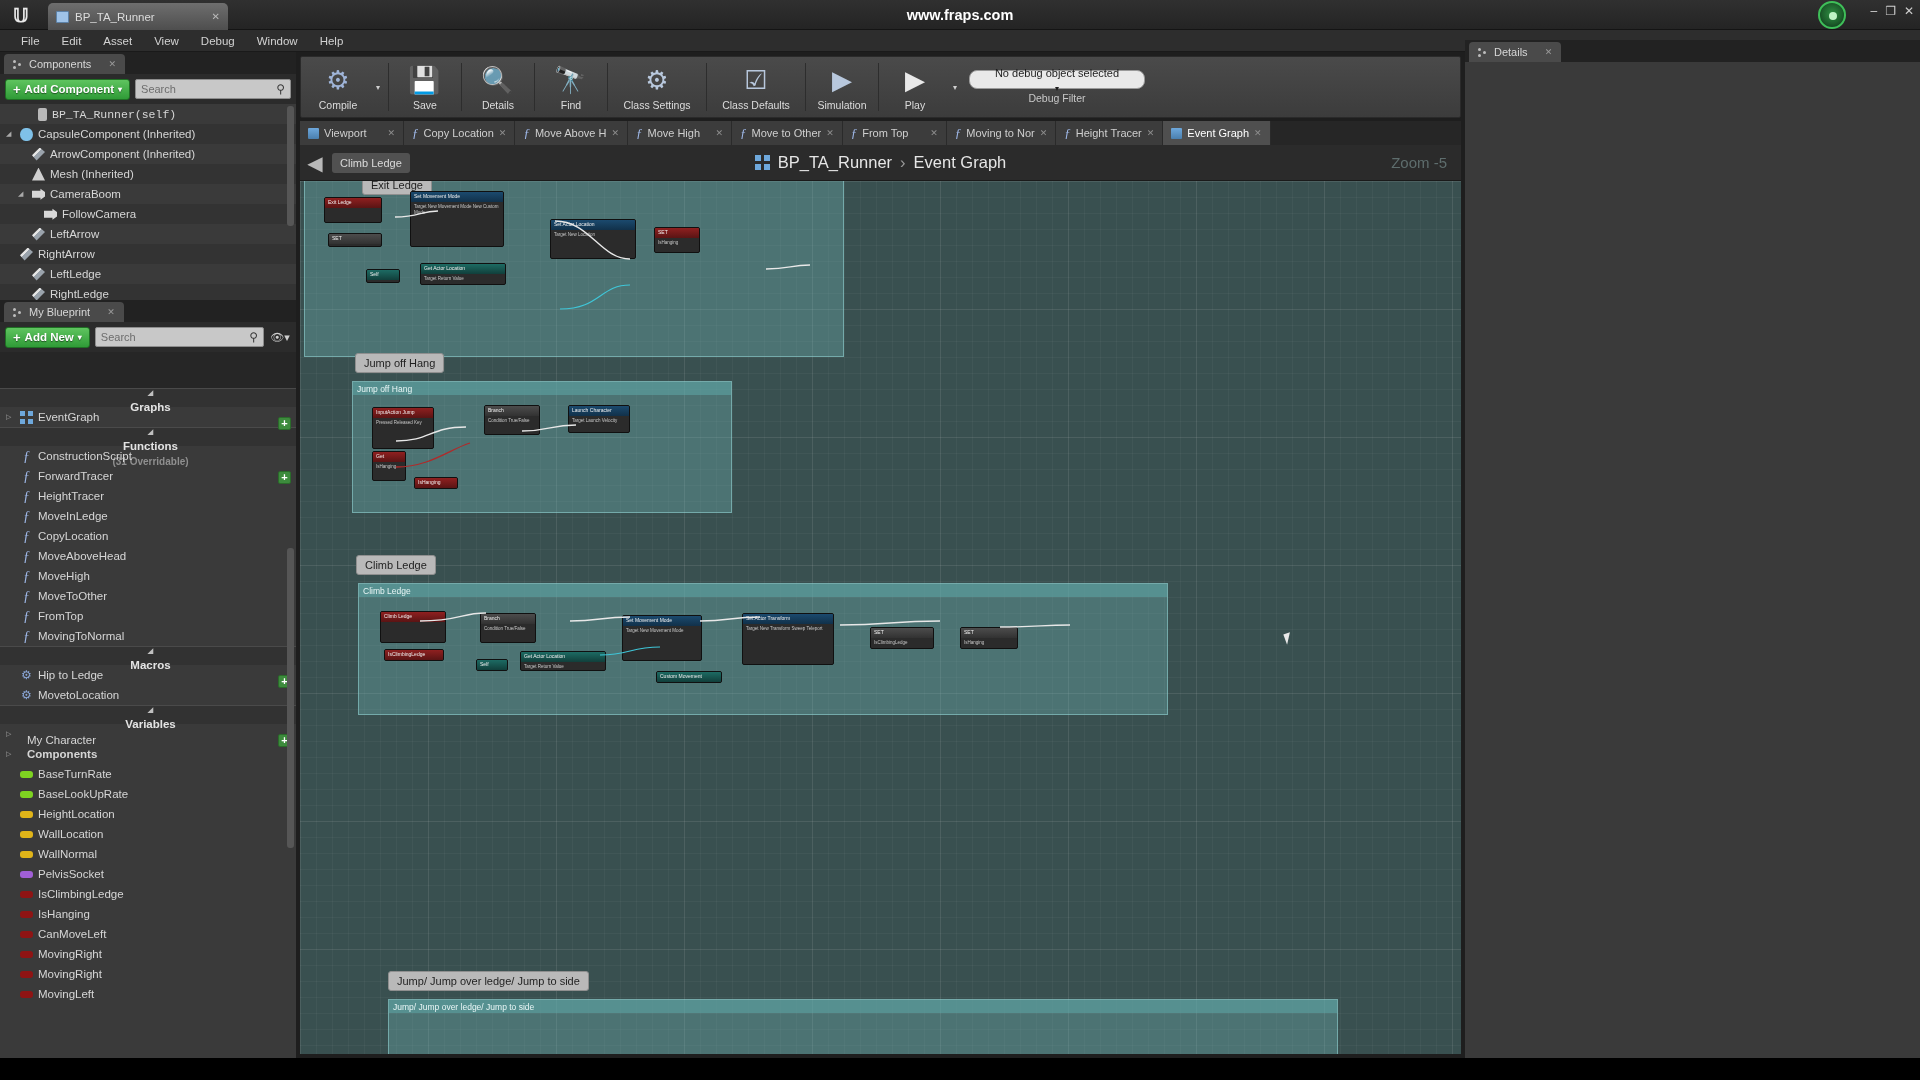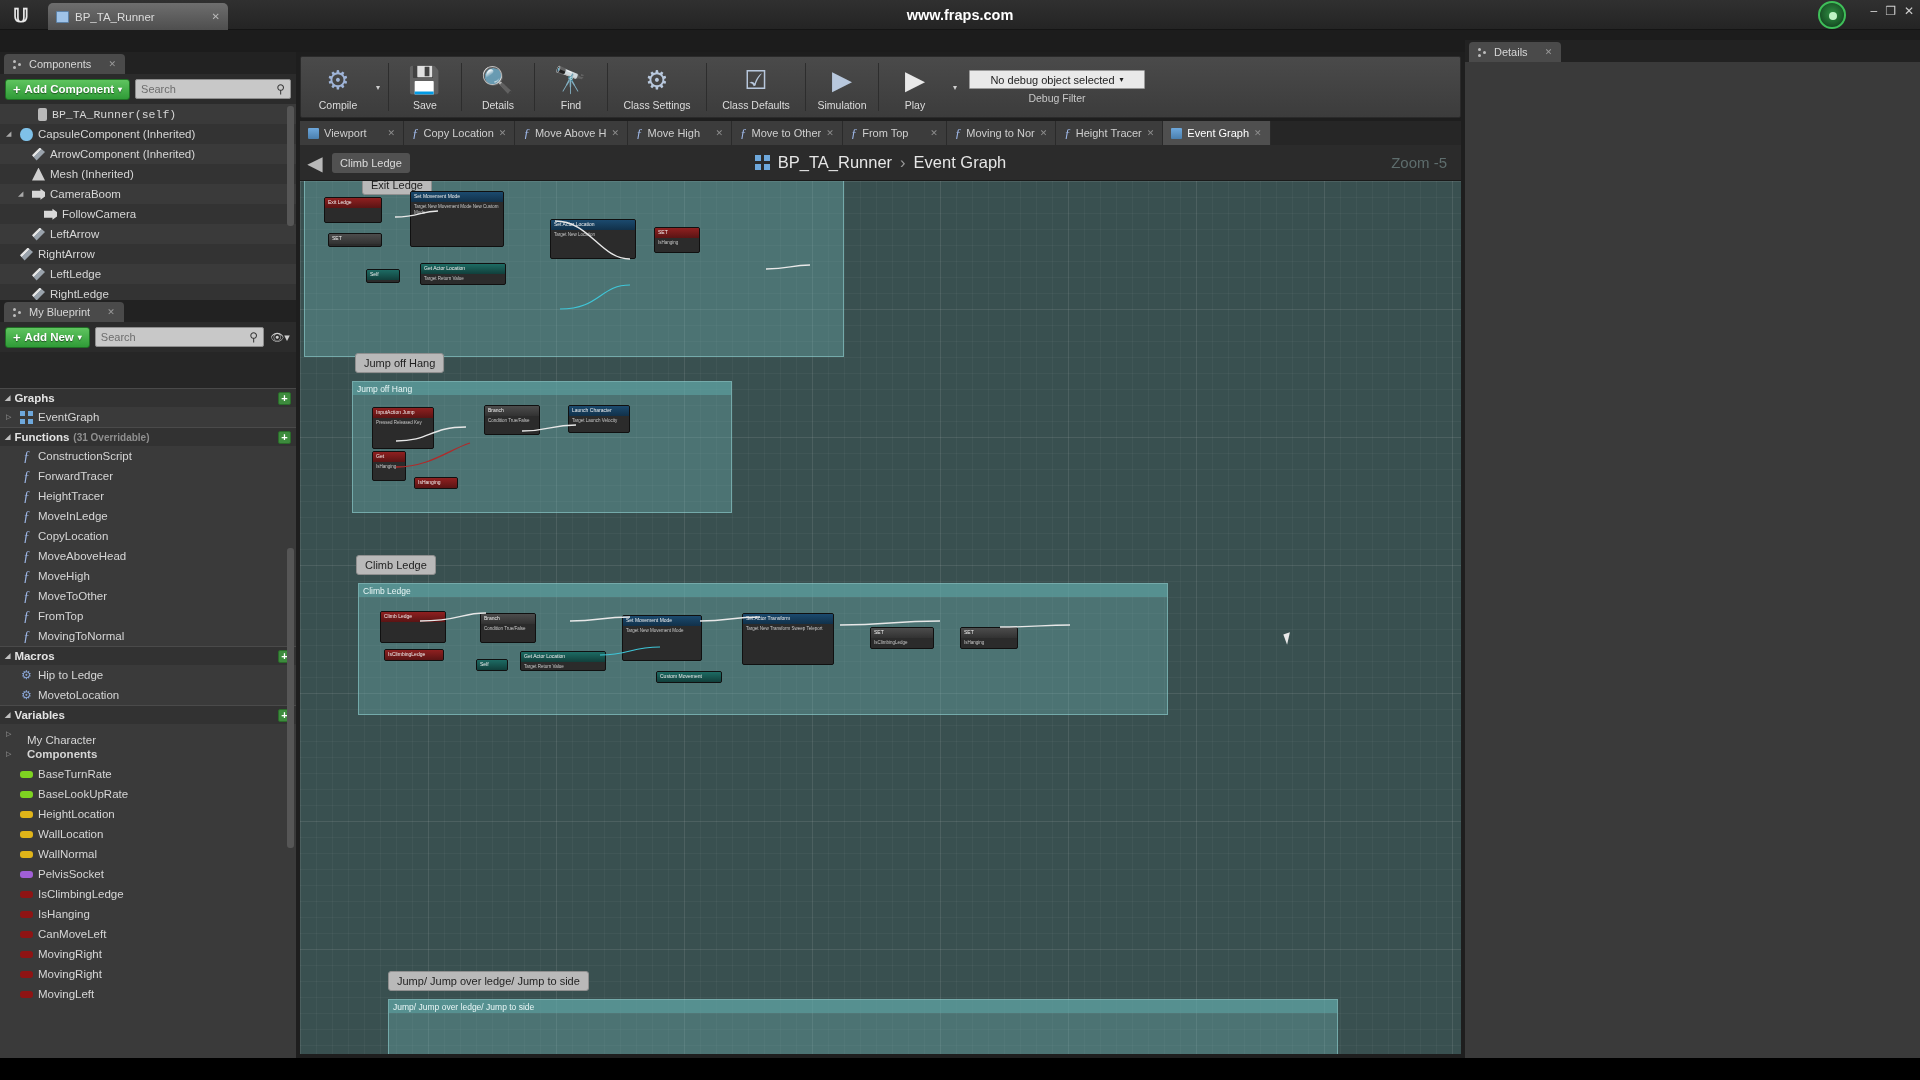--- a/index.html
+++ b/index.html
@@ -125,21 +125,21 @@
   .ci.fn { color:#9fb8e8; font-style:italic; font-family:"Liberation Serif",serif; font-size:14px; line-height:13px; text-align:center; background:none;}
   .ci.macro { color:#8aa6d6; font-size:12px; line-height:13px; text-align:center; background:none;}
   .vpill { width:13px;height:7px;border-radius:3px;flex:0 0 13px;}
   .scrollbar-v {
     position:absolute; right:2px; top:2px; width:7px; background:#565656; border-radius:3px;
   }
 
   .sec-head {
     height:19px; background:#323232; border-top:1px solid #4a4a4a;
     display:flex; align-items:center; padding-left:5px; gap:4px;
-    color:#e3e3e3; font-size:11.5px; font-weight:bold;
+    color:#e3e3e3; font-size:11.5px; font-weight:bold;flex-direction:column;
   }
   .sec-head .sub { color:#8f8f8f; font-weight:bold; font-size:10px; }
   .sec-head .plus-sq {
     margin-left:auto; margin-right:5px; width:13px;height:13px;
     background:#3d8b3d; border:1px solid #2a6b2a; border-radius:2px;
     color:#fff; font-size:11px; line-height:11px; text-align:center; font-weight:bold;
   }
 
   
   .centercol { position:absolute; left:296px; top:52px; right:455px; bottom:0; background:#1e1e1e; }
@@ -154,23 +154,23 @@
     gap:1px; color:#dcdcdc; font-size:10.5px;
   }
   .tb-item .glyph { height:34px; display:flex; align-items:center; justify-content:center; font-size:26px; }
   .tb-sep { width:1px; background:#2d2d2d; margin:4px 3px; }
   .tb-caret { width:14px; display:flex; align-items:center; justify-content:center; color:#cfcfcf; font-size:8px;}
   .tb-item.wide { width:92px; }
   .tb-debug {
     width:190px; display:flex; flex-direction:column; align-items:center; justify-content:center; gap:3px;
   }
   .ddown {
-    width:176px;height:19px;background:#e9e9e9;border:1px solid #9a9a9a;border-radius:1px;
+    width:176px;height:19px;background:#e9e9e9;border:1px solid #9a9a9a;border-radius:8px;
     display:flex;align-items:center;justify-content:center;gap:5px;
-    color:#1d1d1d; font-size:11px;
+    color:#1d1d1d; font-size:11px;flex-direction:column;
   }
   .tb-debug .lbl { color:#c8c8c8; font-size:10.5px;}
 
   .graphtabs {
     height:24px; margin:3px 4px 0 4px; display:flex; align-items:stretch; gap:0;
     background:#262626;
   }
   .gtab {
     min-width:104px; background:#3c3c3c; border-right:1px solid #2a2a2a;
     display:flex; align-items:center; gap:5px; padding:0 8px;
@@ -283,20 +283,29 @@
       <span>–</span>
       <span>❐</span>
       <span>✕</span>
     </div>
     <div class="parentclass">
       <b>Parent Class:</b>
       <span class="pc-link">Character</span>
     </div>
   </div>
 
+  <div class="menubar" id="menubar">
+        <div class="mi">File</div>
+        <div class="mi">Edit</div>
+        <div class="mi">Asset</div>
+        <div class="mi">View</div>
+        <div class="mi">Debug</div>
+        <div class="mi">Window</div>
+        <div class="mi">Help</div>
+      </div>
 
   <div class="leftcol">
 
     <div class="panel-tabstrip">
       <div class="panel-tab">
         <span class="dots-icon">
               <i></i>
               <i></i>
               <i></i>
             </span>

